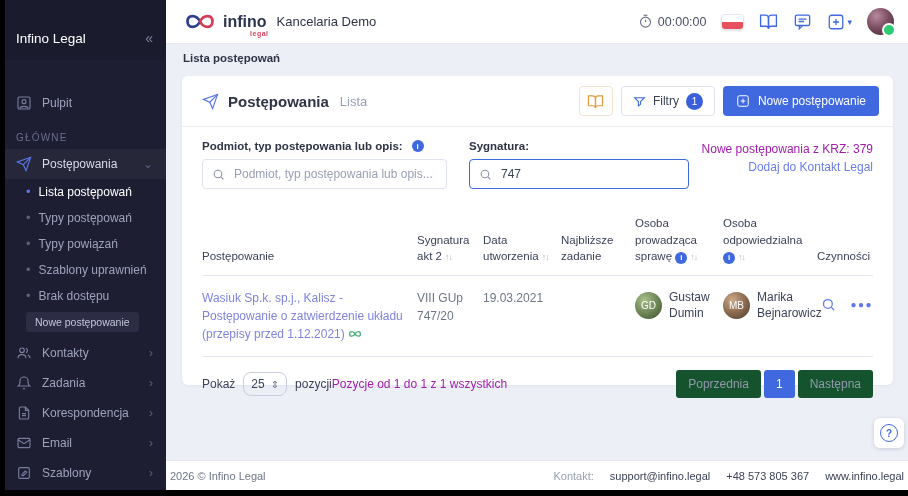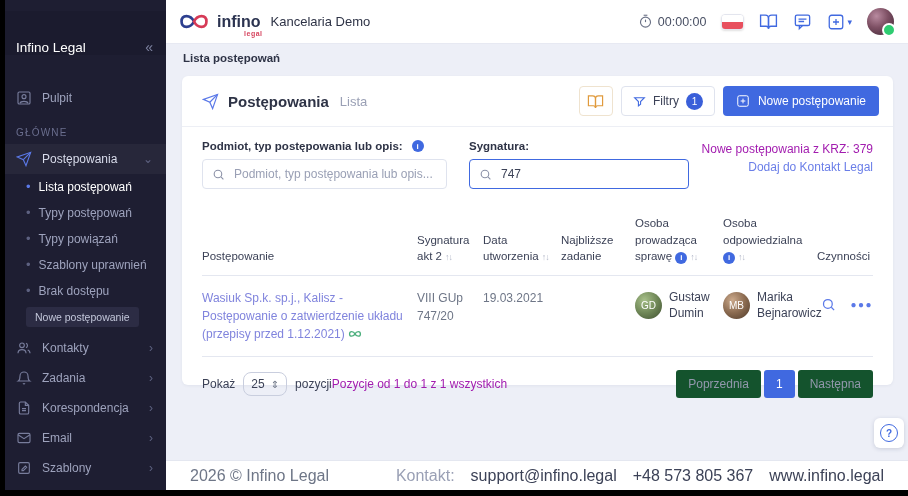--- a/index.html
+++ b/index.html
@@ -4,40 +4,40 @@
 <style>
   html,body{margin:0;padding:0;background:#000;}
   .app{position:relative;width:908px;height:496px;overflow:hidden;background:#edeff7;
        font-family:"Liberation Sans",sans-serif;-webkit-font-smoothing:antialiased;}
   svg{display:block}
   
   .left-edge{position:absolute;left:0;top:0;width:5px;height:496px;background:#000;z-index:30}
   .bottom-edge{position:absolute;left:0;bottom:0;width:908px;height:6px;background:#000;z-index:40}
   
   .sidebar{position:absolute;left:0;top:0;width:166px;height:490px;background:#1e1e32;color:#9ea3bd;font-size:12px;z-index:10}
-  .sb-header{height:44px;display:flex;align-items:flex-end;justify-content:space-between;padding:0 13px 0 16px;
-             color:#fff;font-size:13.5px;background:#1b1b2e;margin-top:11px;}
+  .sb-header{height:44px;display:flex;align-items:center;justify-content:space-between;padding:16px 13px 0 16px;
+             color:#fff;font-size:13.5px;background:#1b1b2e;}
   .sb-collapse{color:#7d82a0;font-size:14px;cursor:pointer}
   .sb-item{display:flex;align-items:center;gap:10px;padding:7px 13px 7px 16px;cursor:pointer;white-space:nowrap}
   .sb-item .ic{width:16px;height:16px;color:#787d9c;flex:0 0 16px}
   .sb-item .chev{margin-left:auto;color:#5d6180;font-size:12px}
   .sb-section{padding:14px 16px 6px;font-size:10px;letter-spacing:1.2px;color:#6a6e8e}
   .sb-group{background:rgba(255,255,255,.045)}
   .sb-group .ic{color:#5b79e8}
   .sb-group .label{color:#d8dbea}
   .sb-sub{display:flex;align-items:center;gap:8px;padding:6px 13px 6px 26px;color:#9ea3bd;cursor:pointer;white-space:nowrap}
   .sb-sub .dot{color:#5d6180;font-size:13px;line-height:10px}
   .sb-sub.active{color:#fff}
   .sb-sub.active .dot{color:#5b79e8}
   .sb-badge{display:inline-block;margin:3px 0 6px 26px;padding:4px 9px;background:#2c2c44;color:#c3c7da;
             font-size:10.5px;border-radius:3px;cursor:pointer}
   .sb-first{margin-top:28px}
   
   .topbar{position:absolute;left:166px;top:0;width:742px;height:44px;background:#fff;display:flex;align-items:center;
-          padding:0 14px 0 12px;box-sizing:border-box;border-bottom:1px solid #e7e9f2;z-index:5}
+          padding:0 14px 0 18px;box-sizing:border-box;border-bottom:1px solid #e7e9f2;z-index:5}
   .brand{display:flex;align-items:center;gap:7px;cursor:pointer}
   .brand-text{position:relative;font-weight:bold;font-size:16px;color:#2b3350;line-height:1}
   .brand-sub{position:absolute;right:-2px;bottom:-7px;font-size:7px;font-weight:bold;color:#d6455f;letter-spacing:.5px}
   .company{margin-left:10px;font-size:13px;color:#2e3346}
   .tb-right{margin-left:auto;display:flex;align-items:center;gap:15px}
   .timer{display:flex;align-items:center;gap:5px;color:#4a5165;font-size:12.5px;cursor:pointer}
   .timer .ic{width:15px;height:15px;color:#6a7186}
   .flag{width:21px;height:14px;border-radius:4px;overflow:hidden;border:1px solid #e3e5ee;box-shadow:0 1px 2px rgba(0,0,0,.12);cursor:pointer}
   .flag .top{height:50%;background:#fff}
   .flag .bot{height:50%;background:#e8505e}
@@ -117,21 +117,21 @@
   .psize{display:flex;align-items:center;gap:6px;border:1px solid #c9cede;border-radius:8px;padding:4px 7px;
          margin:0 8px;cursor:pointer}
   .psize .arr{color:#6e7687;font-size:10px}
   .tf-info{color:#a21caf;}
   .pager{margin-left:auto;display:flex;gap:3px}
   .pg-btn{background:#14532d;color:#9298ac;border:none;border-radius:3px;padding:7px 12px;font-size:12px;
           cursor:pointer;font-family:inherit}
   .pg-btn.active{background:#4069e0;color:#fff}
   
   .footer{position:absolute;left:166px;top:460px;width:742px;height:30px;background:#fff;border-top:1px solid #e4e7f0;
-          display:flex;align-items:center;padding:0 24px;box-sizing:border-box;font-size:16px;z-index:5}
+          display:flex;align-items:center;padding:0 4px;box-sizing:border-box;font-size:11px;z-index:5}
   .f-copy{color:#6e7687}
   .f-contact{margin-left:auto;display:flex;align-items:center;gap:16px}
   .f-klabel{color:#9aa0b5}
   .f-link{color:#3c4257;cursor:pointer}
   
   .help-btn{position:absolute;right:4px;top:418px;width:30px;height:30px;background:#fff;border-radius:6px;
             box-shadow:0 1px 4px rgba(40,50,90,.18);display:flex;align-items:center;justify-content:center;
             cursor:pointer;z-index:20}
   .help-q{width:16px;height:16px;border:1.4px solid #4069e0;border-radius:50%;color:#4069e0;font-size:10px;
           font-weight:bold;display:flex;align-items:center;justify-content:center}

